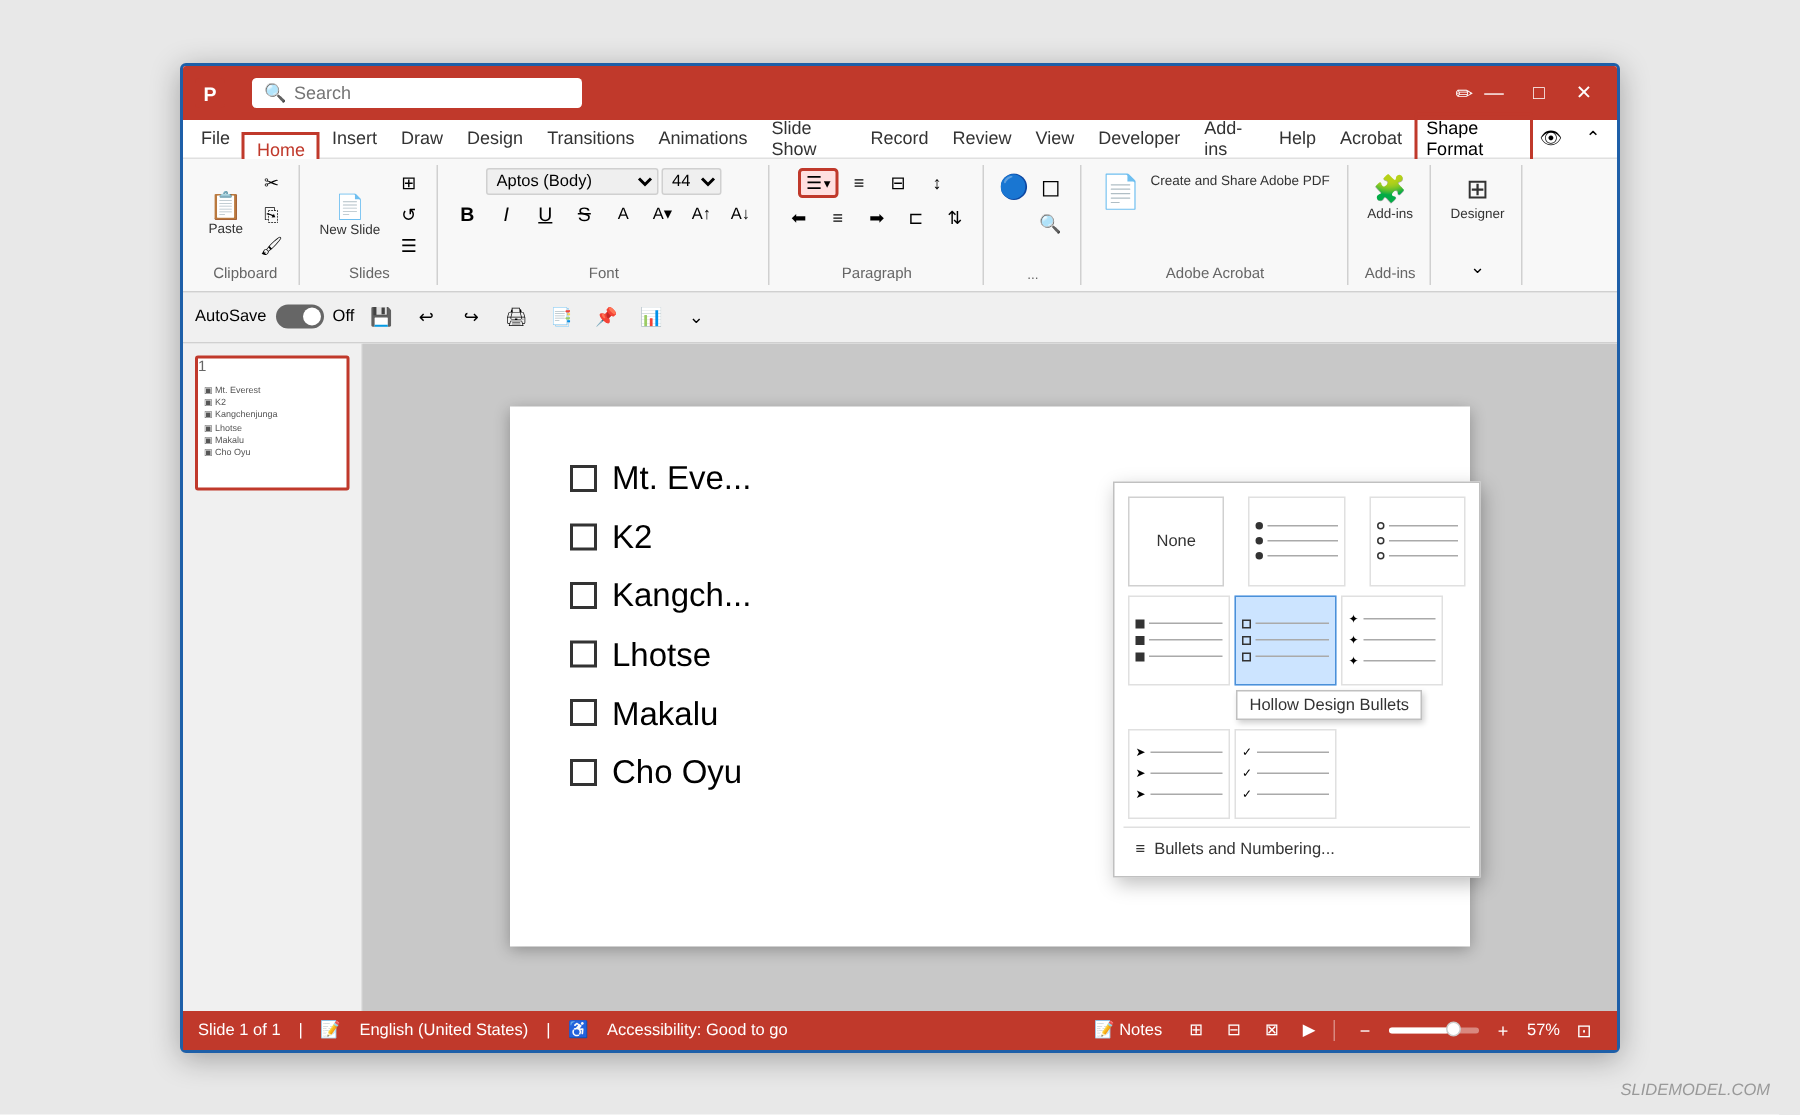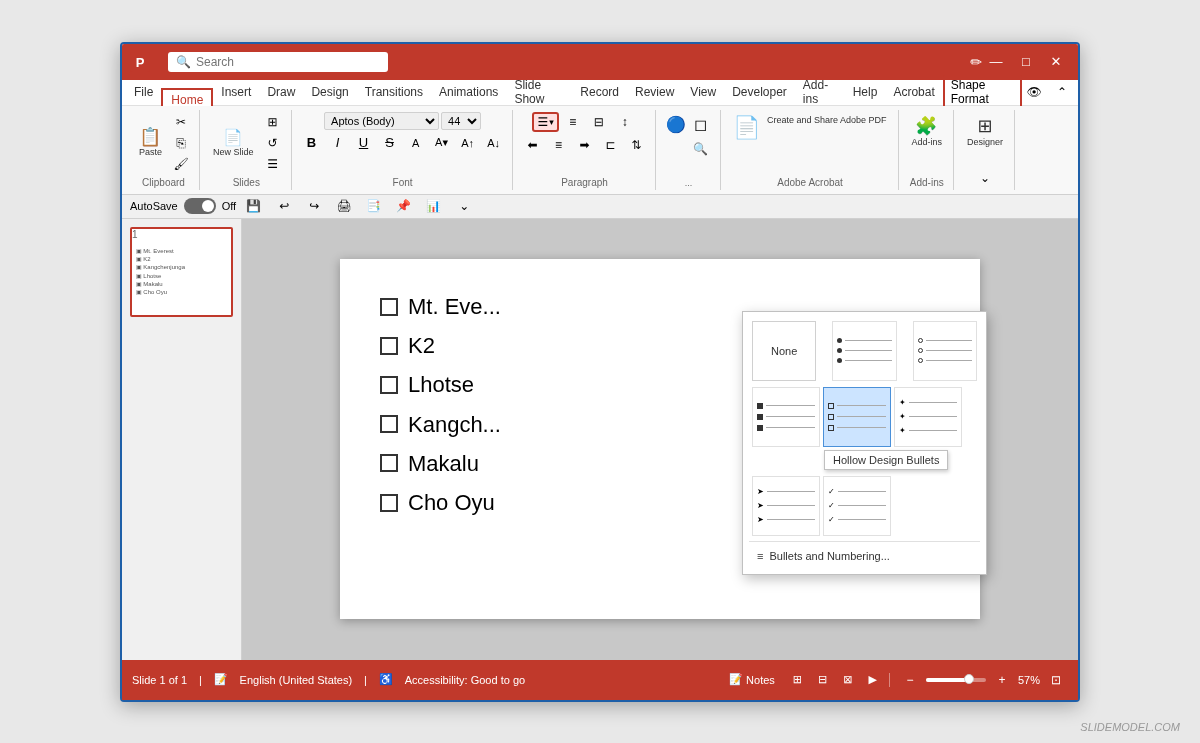--- a/index.html
+++ b/index.html
@@ -35,21 +35,21 @@
     .rb-btn .label { font-size: 9px; margin-top: 1px; }
     
     .rb-small-btn { display: flex; align-items: center; justify-content: center; width: 24px; height: 20px; cursor: pointer; border-radius: 2px; font-size: 12px; }
     
     .font-select { border: 1px solid #d0d0d0; border-radius: 2px; font-size: 11px; padding: 1px 2px; width: 115px; }
     .font-size-select { border: 1px solid #d0d0d0; border-radius: 2px; font-size: 11px; padding: 1px 2px; width: 40px; }
     
     .bullets-btn-highlighted { border: 2px solid #c0392b; background: #ffe0e0; border-radius: 3px; padding: 1px 3px; }
     
     
-    .autosave-bar { background: #f0f0f0; height: 24px; display: flex; align-items: center; padding: 0 8px; border-bottom: 1px solid #d0d0d0; gap: 6px; font-size: 11px; }
+    .autosave-bar { background: #f0f0f0; height: 34px; display: flex; align-items: center; padding: 0 8px; border-bottom: 1px solid #d0d0d0; gap: 6px; font-size: 11px; }
     .autosave-toggle { background: #666; border-radius: 10px; width: 32px; height: 16px; display: flex; align-items: center; padding: 2px; cursor: pointer; }
     .autosave-knob { width: 12px; height: 12px; background: #fff; border-radius: 50%; margin-left: auto; }
     
     
     .main-area { display: flex; flex: 1; overflow: hidden; }
     
     
     .slides-panel { width: 120px; background: #f0f0f0; border-right: 1px solid #d0d0d0; padding: 8px; overflow-y: auto; }
     .slide-thumb { border: 2px solid #c0392b; border-radius: 2px; background: #fff; margin-bottom: 6px; position: relative; cursor: pointer; }
     .slide-thumb-inner { padding: 4px; min-height: 72px; font-size: 7px; color: #333; line-height: 1.4; }
@@ -77,21 +77,21 @@
     .bullet-h-line { flex: 1; height: 1.5px; background: #aaa; }
     .dropdown-divider { height: 1px; background: #e0e0e0; margin: 2px 0; }
     .bullets-numbering-row { display: flex; align-items: center; gap: 6px; padding: 6px 8px; cursor: pointer; font-size: 11px; color: #333; }
     
     .tooltip { position: absolute; background: #fff; border: 1px solid #c0c0c0; padding: 3px 8px; font-size: 11px; color: #333; box-shadow: 1px 2px 4px rgba(0,0,0,0.2); white-space: nowrap; z-index: 200; }
     
     
     .bullet-option.highlighted { background: #cce4ff; border: 1px solid #4a90d9; }
     
     
-    .status-bar { background: #c0392b; height: 40px; display: flex; align-items: center; padding: 0 10px; color: #fff; font-size: 11px; gap: 8px; }
+    .status-bar { background: #c0392b; height: 26px; display: flex; align-items: center; padding: 0 10px; color: #fff; font-size: 11px; gap: 8px; }
     .status-left { flex: 1; display: flex; gap: 12px; align-items: center; }
     .status-right { display: flex; align-items: center; gap: 8px; }
     .status-sep { width: 1px; height: 14px; background: rgba(255,255,255,0.4); }
     .notes-btn { display: flex; align-items: center; gap: 3px; cursor: pointer; padding: 2px 6px; border-radius: 2px; }
     .view-btn { cursor: pointer; padding: 2px 4px; }
     .zoom-slider-area { display: flex; align-items: center; gap: 4px; }
     .zoom-bar { width: 60px; height: 4px; background: rgba(255,255,255,0.4); border-radius: 2px; position: relative; }
     .zoom-fill { width: 40px; height: 4px; background: #fff; border-radius: 2px; }
     .zoom-handle { position: absolute; top: -4px; left: 38px; width: 10px; height: 10px; background: #fff; border-radius: 50%; border: 1px solid #ccc; }
     
@@ -300,25 +300,25 @@
           <div class="slide-item">
             <span class="checkbox-icon"></span>
             <span>Mt. Eve...</span>
           </div>
           <div class="slide-item">
             <span class="checkbox-icon"></span>
             <span>K2</span>
           </div>
           <div class="slide-item">
             <span class="checkbox-icon"></span>
+            <span>Kangch...</span>
+          </div>
+          <div class="slide-item">
+            <span class="checkbox-icon"></span>
             <span>Lhotse</span>
-          </div>
-          <div class="slide-item">
-            <span class="checkbox-icon"></span>
-            <span>Kangch...</span>
           </div>
           <div class="slide-item">
             <span class="checkbox-icon"></span>
             <span>Makalu</span>
           </div>
           <div class="slide-item">
             <span class="checkbox-icon"></span>
             <span>Cho Oyu</span>
           </div>
         </div>

